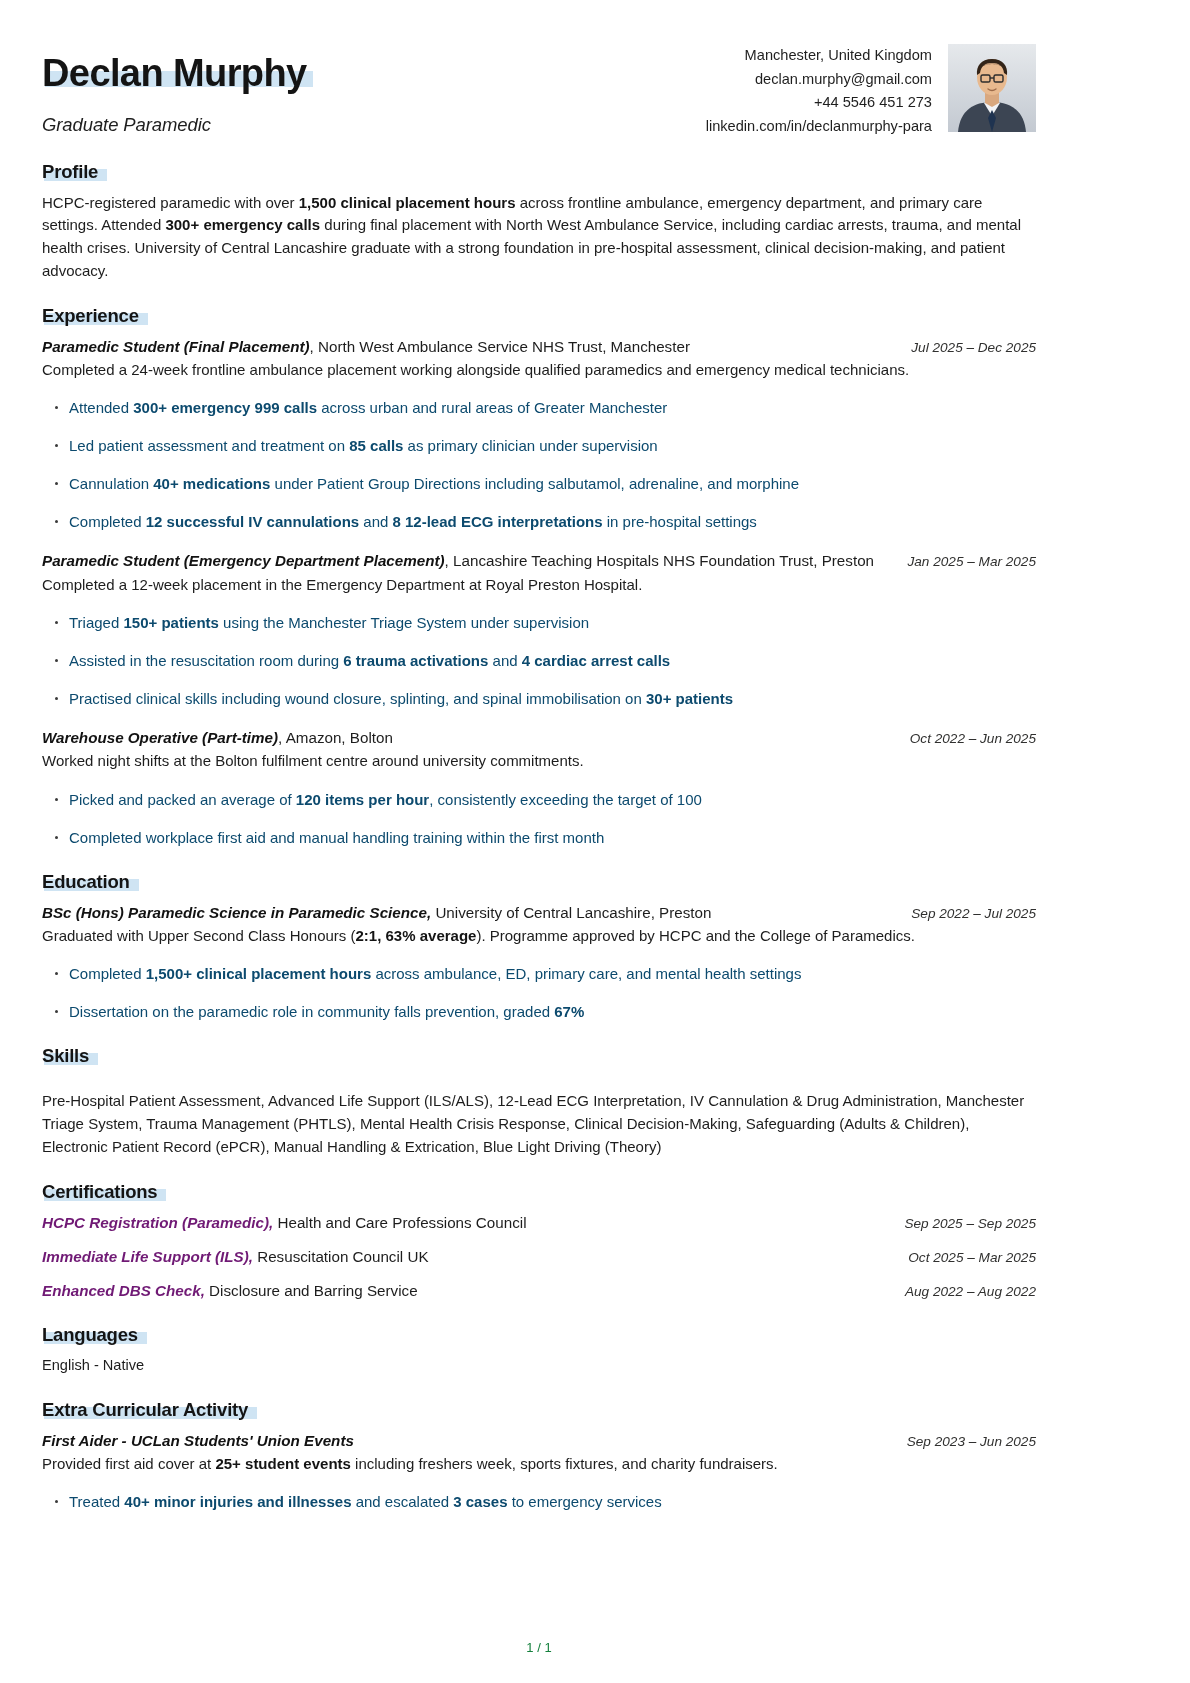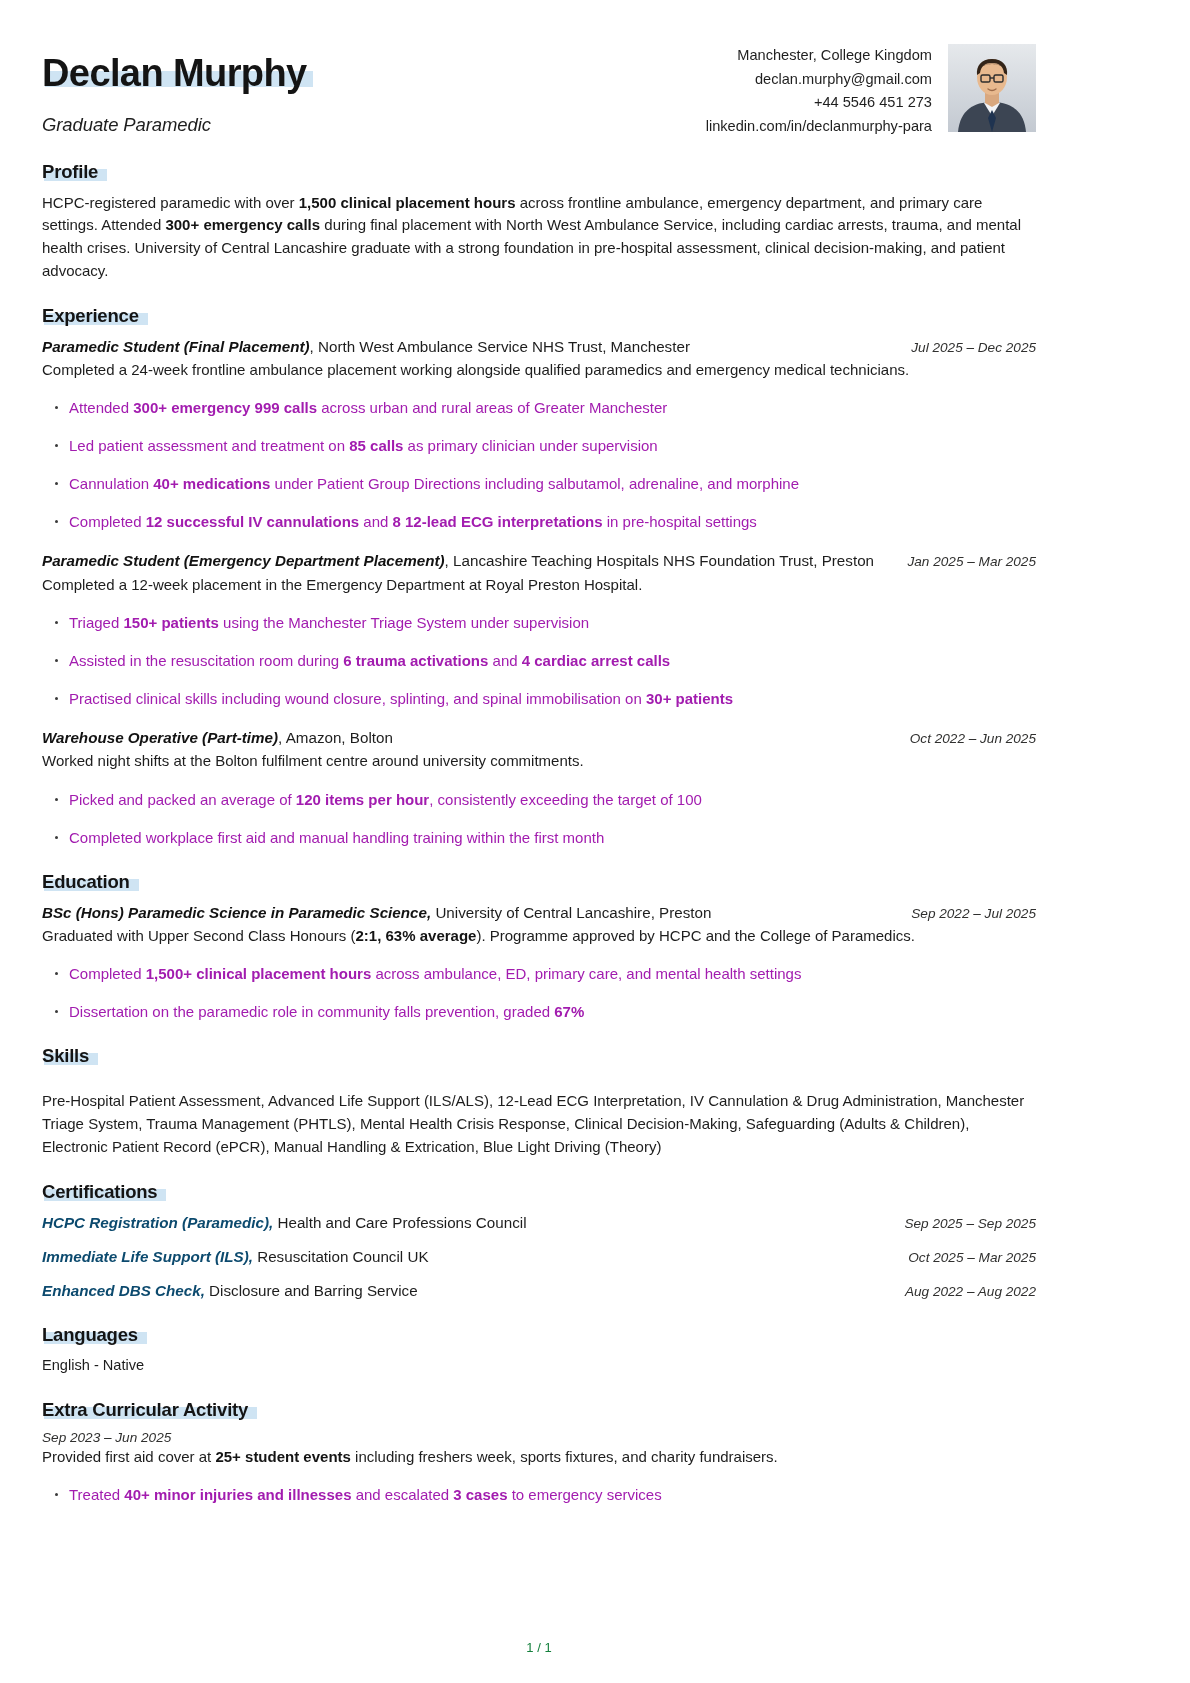--- a/index.html
+++ b/index.html
@@ -162,21 +162,21 @@
   ul.bullets {
     list-style: none;
     margin: 9px 0 0 0;
     padding: 0;
   }
   ul.bullets li {
     position: relative;
     padding-left: 27px;
     font-size: 15px;
     line-height: 1.47;
-    color: #a21caf;
+    color: #0c4a6e;
     margin-bottom: 6px;
     margin-top: 16px;
   }
   ul.bullets li:last-child { margin-bottom: 0; }
   ul.bullets li::before {
     content: "";
     position: absolute;
     left: 13px;
     top: 9px;
     width: 3px;
@@ -195,21 +195,21 @@
   }
   .cert-row:first-of-type { margin-top: 0; }
   .cert-name {
     font-size: 15.2px;
     color: #1d1d1d;
     line-height: 1.4;
   }
   .cert-name .cname {
     font-weight: 700;
     font-style: italic;
-    color: #0c4a6e;
+    color: #701a75;
   }
 
   .lang-line {
     font-size: 14.6px;
     color: #1d1d1d;
     line-height: 1.5;
   }
 
   
   .footer {
@@ -232,21 +232,21 @@
     <div class="identity">
       <div class="name-wrap">
         <span class="name-hl"></span>
         <div class="name">Declan Murphy</div>
       </div>
       <div class="subtitle">Graduate Paramedic</div>
     </div>
 
     <div class="contact-block">
       <div class="contact">
-        <div>Manchester, College Kingdom</div>
+        <div>Manchester, United Kingdom</div>
         <div>declan.murphy@gmail.com</div>
         <div>+44 5546 451 273</div>
         <div>linkedin.com/in/declanmurphy-para</div>
       </div>
 
       <div class="photo">
         <svg viewBox="0 0 88 88" preserveAspectRatio="xMidYMid slice" aria-hidden="true">
           <defs>
             <linearGradient id="bgg" x1="0" y1="0" x2="0" y2="1">
               <stop offset="0%" stop-color="#e6e9ec"></stop>
@@ -389,20 +389,21 @@
   </div>
 
   <div class="section">
     <div class="sec-head-wrap">
       <span class="sec-hl"></span>
       <div class="sec-head">Extra Curricular Activity</div>
     </div>
     <div>
         <div class="entry">
           <div class="entry-row">
+            <div class="entry-title"><span class="role">First Aider - UCLan Students' Union Events</span></div>
             <div class="entry-date">Sep 2023 – Jun 2025</div>
           </div>
           <div class="entry-sub"><span>Provided first aid cover at </span><b>25+ student events</b><span> including freshers week, sports fixtures, and charity fundraisers.</span></div>
           <ul class="bullets">
             <li><span>Treated </span><b>40+ minor injuries and illnesses</b><span> and escalated </span><b>3 cases</b><span> to emergency services</span></li>
           </ul>
         </div>
       </div>
   </div>
 

